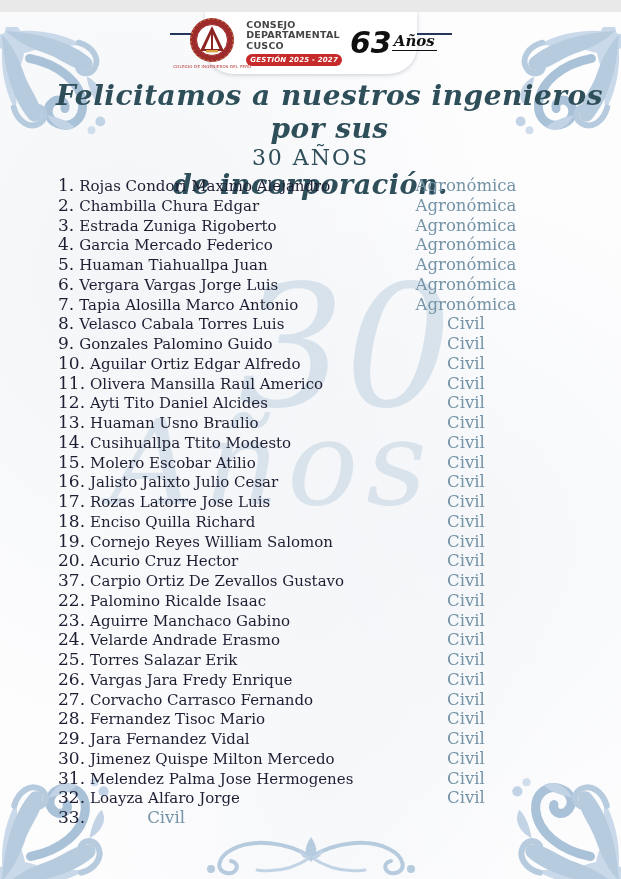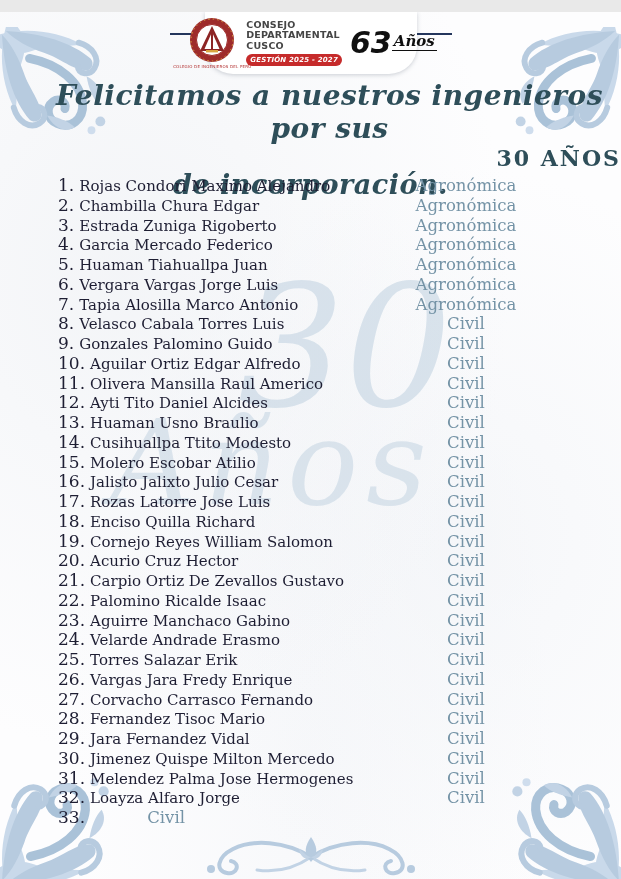--- a/index.html
+++ b/index.html
@@ -47,21 +47,21 @@
     font-style:italic;font-weight:700;font-size:7px;
     padding:2px 4px;border-radius:6px;letter-spacing:.2px;white-space:nowrap;
   }
   .anniv-block{display:flex;align-items:center;margin-left:2px;}
   .anniv-number{font-family:"DejaVu Sans","Liberation Sans",sans-serif;font-weight:800;font-style:italic;font-size:30px;line-height:26px;color:#101010;}
   .anniv-word{font-family:"DejaVu Serif","Liberation Serif",serif;font-style:italic;font-weight:700;font-size:15px;line-height:15px;color:#101010;margin-top:-2px;border-bottom:1.5px solid #101010;padding:0 2px 1px 2px;}
 
   
   .title-block{position:absolute;top:67px;left:0;right:0;text-align:center;z-index:2;color:var(--title-text,#2e4e59);}
   .title-script-1{font-style:italic;font-weight:600;font-size:28px;line-height:33px;letter-spacing:.5px;padding-left:38px;}
-  .title-caps{font-size:22px;line-height:24px;letter-spacing:2px;font-weight:700;margin-top:1px;text-align:right;}
+  .title-caps{font-size:22px;line-height:24px;letter-spacing:2px;font-weight:400;margin-top:1px;}
   .title-script-2{font-style:italic;font-weight:600;font-size:27px;line-height:30px;letter-spacing:.5px;}
 
   
   .wm{position:absolute;font-style:italic;color:var(--watermark,#aec5d8);pointer-events:none;z-index:1;}
   .wm-number{left:238px;top:252px;font-size:168px;line-height:1;opacity:.42;}
   .wm-word{left:110px;top:392px;font-size:118px;line-height:1;letter-spacing:8px;opacity:.38;}
 
   
   .list{position:absolute;top:163px;left:58px;width:484px;z-index:2;}
   .row{display:flex;align-items:baseline;height:19.75px;}
@@ -285,21 +285,21 @@
       <span class="spec">Civil</span>
     </div>
 
     <div class="row">
       <span class="num">20.</span>
       <span class="name">Acurio Cruz Hector</span>
       <span class="spec">Civil</span>
     </div>
 
     <div class="row">
-      <span class="num">21.</span>
+      <span class="num">37.</span>
       <span class="name">Carpio Ortiz De Zevallos Gustavo</span>
       <span class="spec">Civil</span>
     </div>
 
     <div class="row">
       <span class="num">22.</span>
       <span class="name">Palomino Ricalde Isaac</span>
       <span class="spec">Civil</span>
     </div>
 

